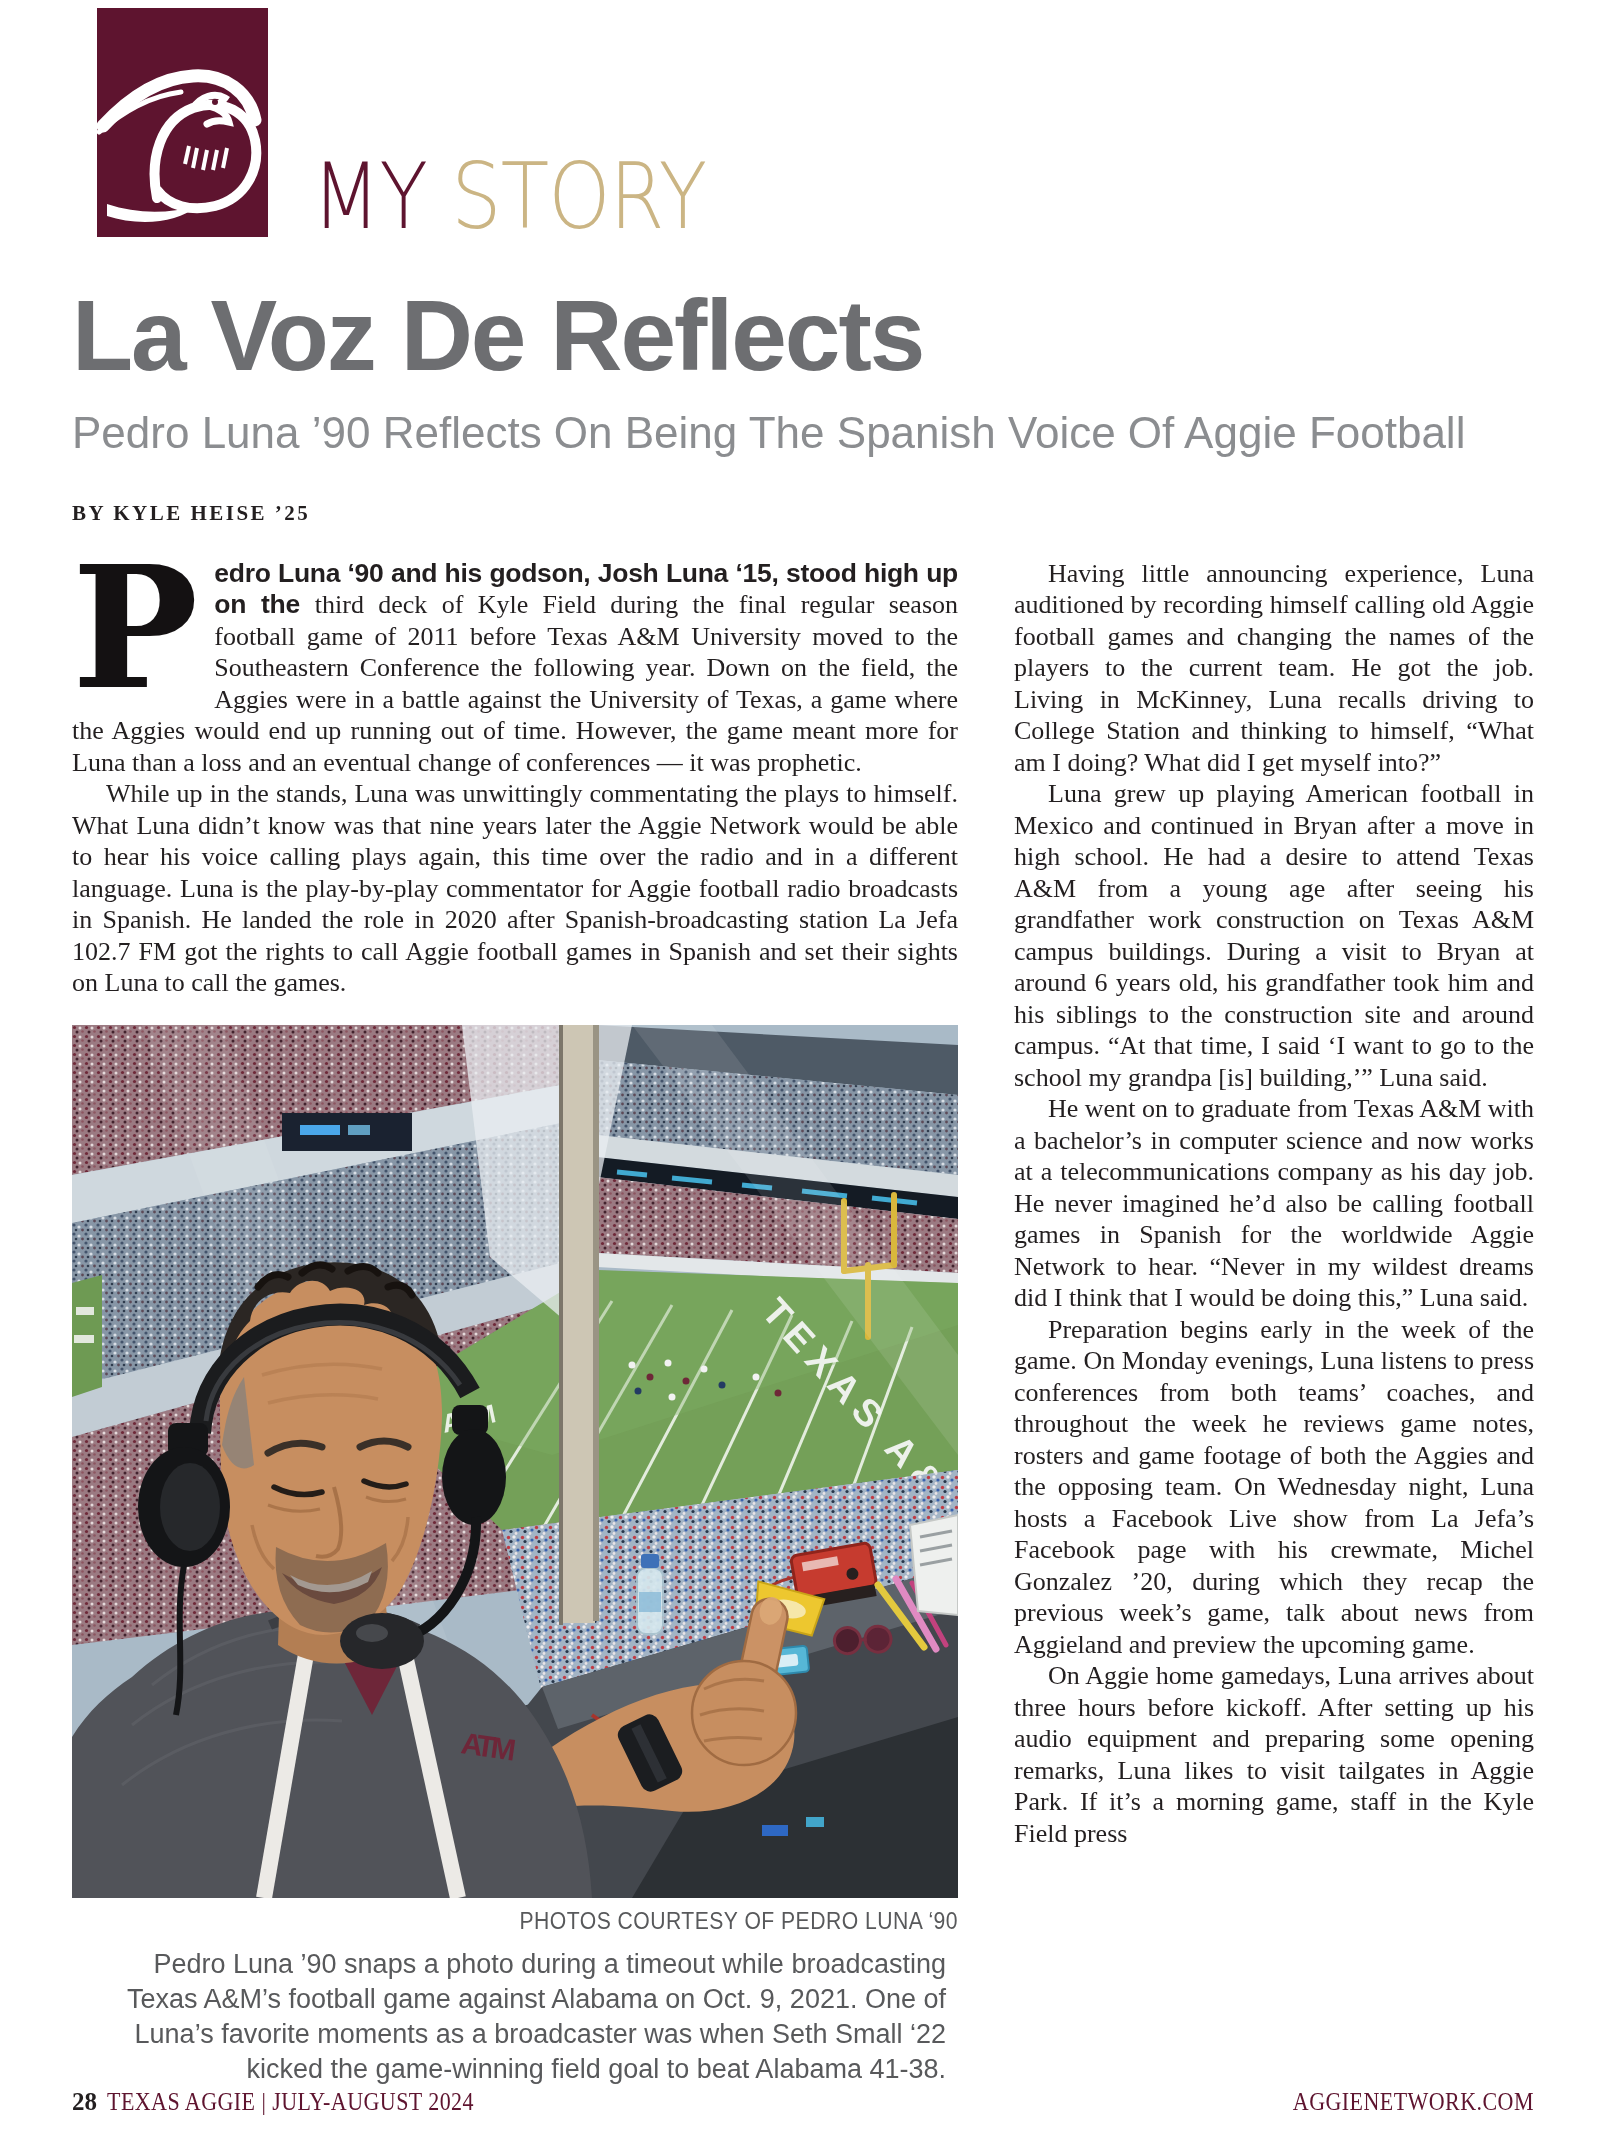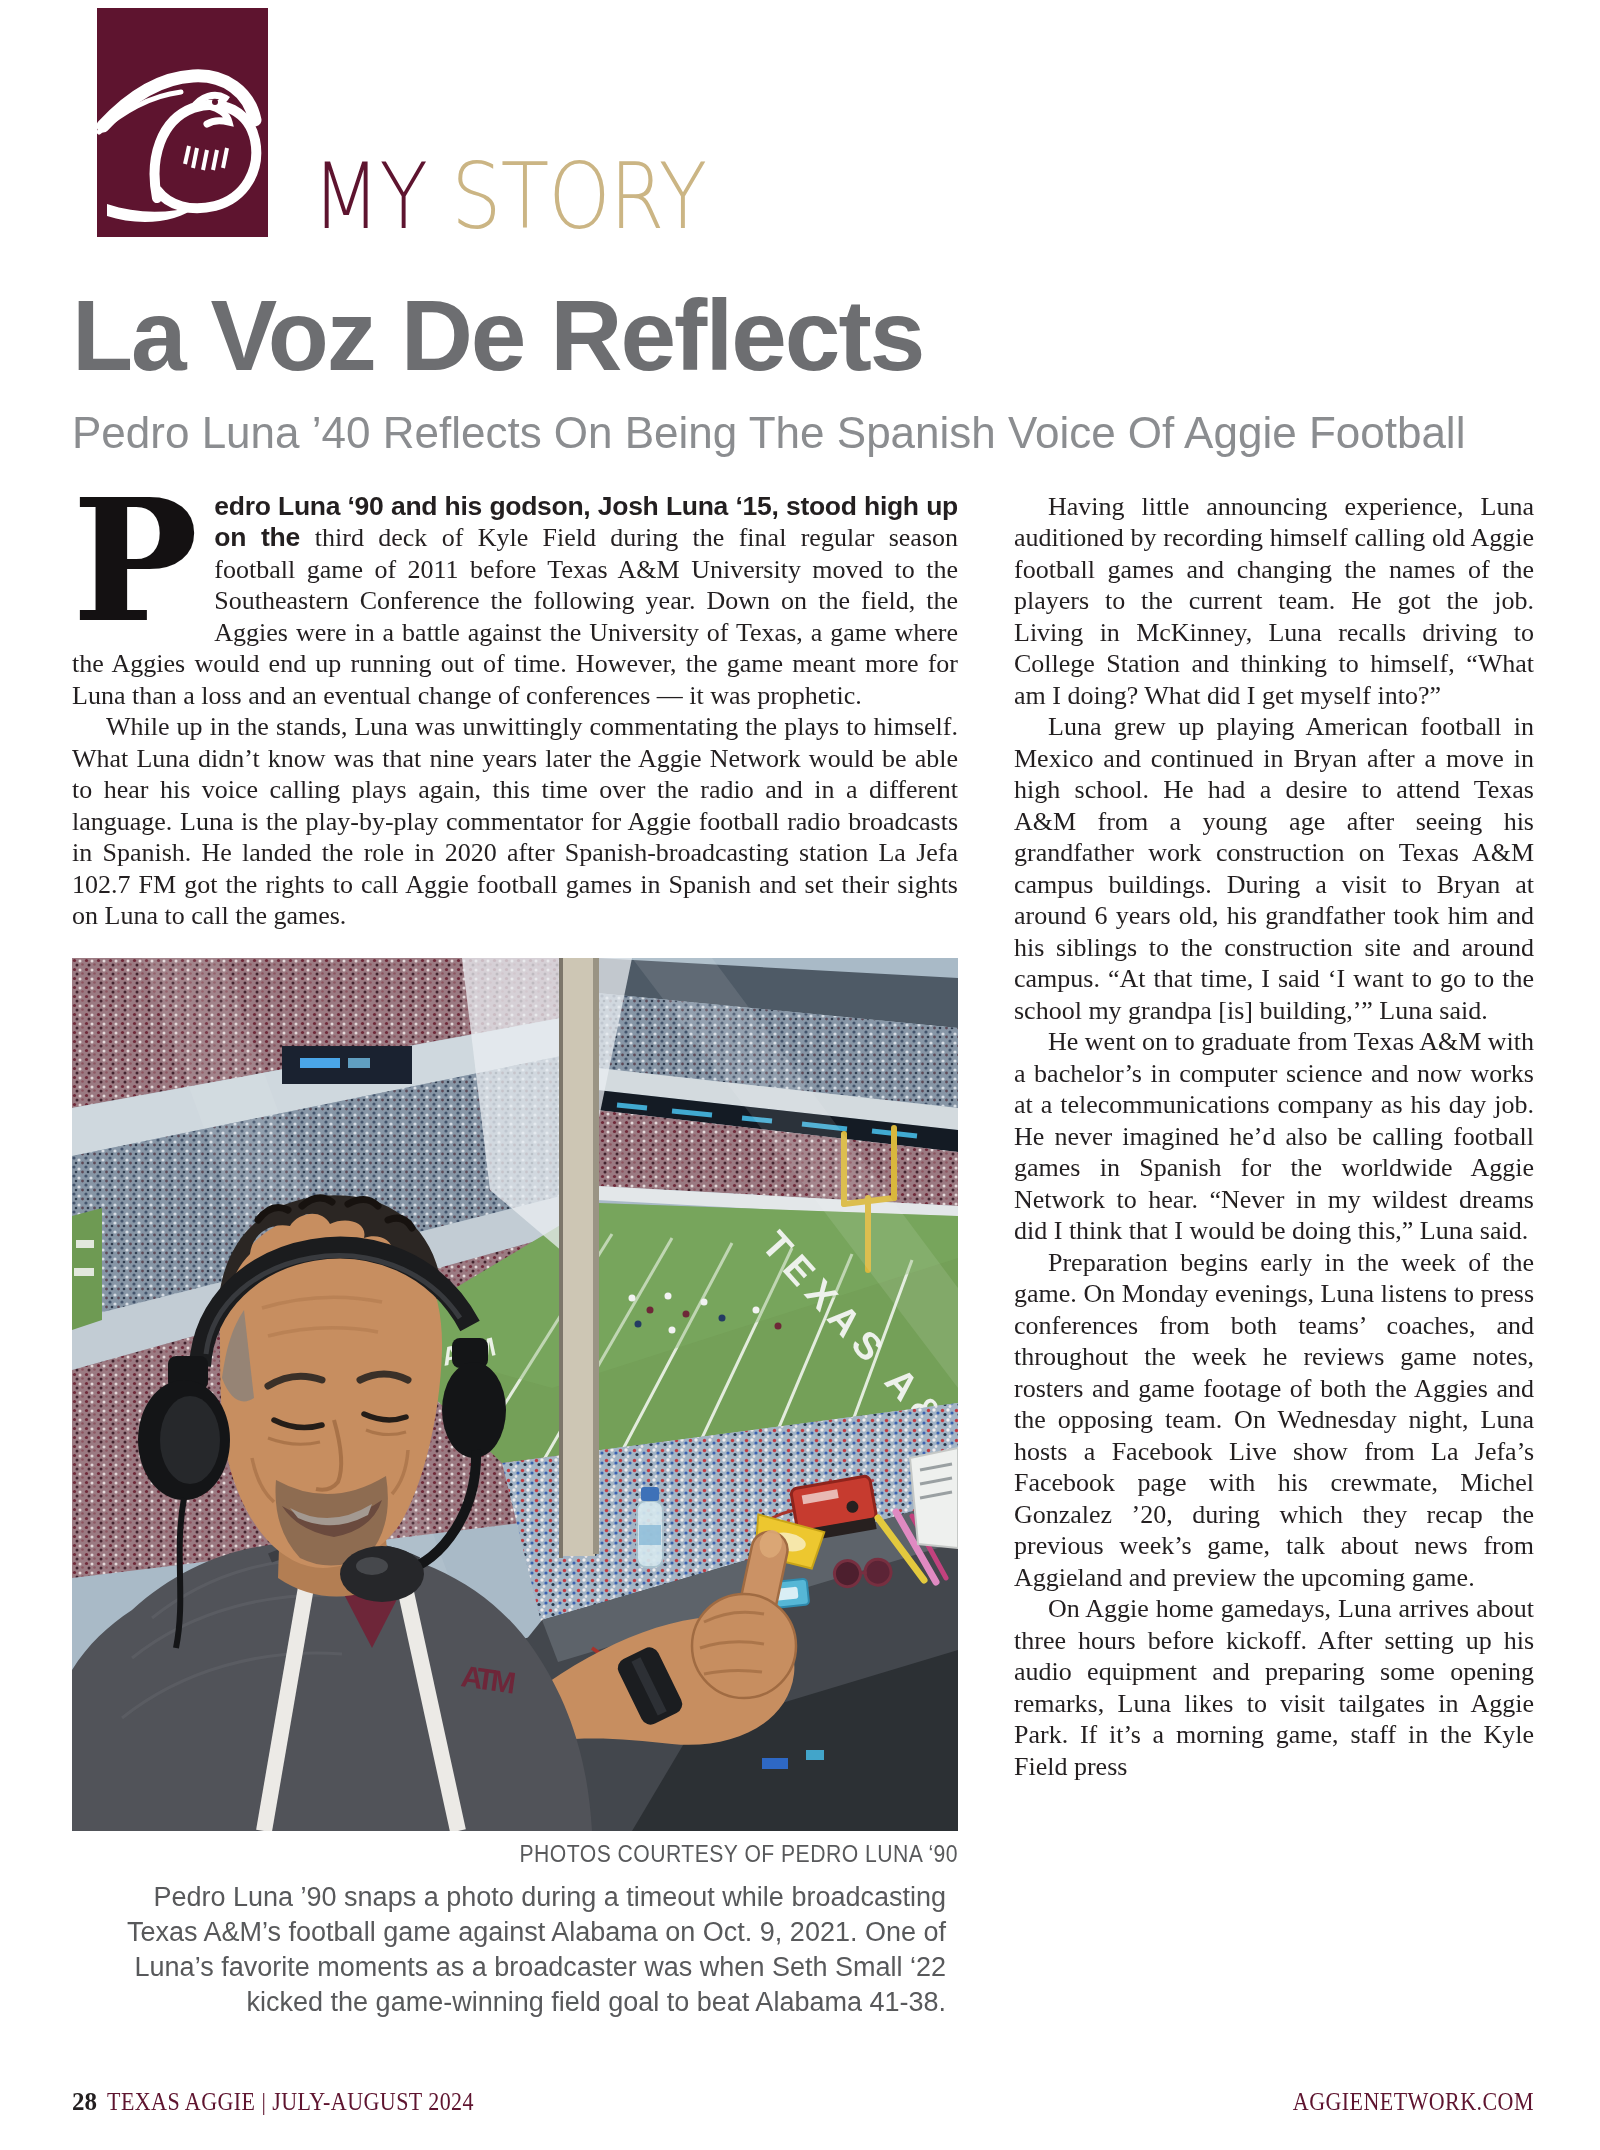--- a/index.html
+++ b/index.html
@@ -75,21 +75,22 @@
             <line x1="92" y1="138" x2="88" y2="156"></line>
           </g>
           <path d="M10,196 C40,206 70,206 100,198 C80,216 40,218 10,208 Z" fill="#ffffff"></path>
           <circle cx="118" cy="94" r="3" fill="#5E142F"></circle>
         </svg>
       </div>
       <div class="section-label"><span class="my">MY</span><span> </span><span class="story">STORY</span></div>
     </div>
 
     <h1 class="title">La Voz De Reflects</h1>
-    <h2 class="subtitle">Pedro Luna ’40 Reflects On Being The Spanish Voice Of Aggie Football</h2>
+    <h2 class="subtitle">Pedro Luna ’90 Reflects On Being The Spanish Voice Of Aggie Football</h2>
+    <div class="byline">BY KYLE HEISE ’25</div>
 
     <div class="columns body-text">
       <div class="col-left">
         <p><span class="dropcap">P</span><span class="lead-bold">edro Luna ‘90 and his godson, Josh Luna ‘15, stood high up on the </span><span>third deck of Kyle Field during the final regular season football game of 2011 before Texas A&amp;M University moved to the Southeastern Conference the following year. Down on the field, the Aggies were in a battle against the University of Texas, a game where the Aggies would end up running out of time. However, the game meant more for Luna than a loss and an eventual change of conferences — it was prophetic.</span></p>
         <p class="indent">While up in the stands, Luna was unwittingly commentating the plays to himself. What Luna didn’t know was that nine years later the Aggie Network would be able to hear his voice calling plays again, this time over the radio and in a different language. Luna is the play-by-play commentator for Aggie football radio broadcasts in Spanish. He landed the role in 2020 after Spanish-broadcasting station La Jefa 102.7 FM got the rights to call Aggie football games in Spanish and set their sights on Luna to call the games.</p>
 
         <figure class="photo-figure" style="margin:26px 0 0 0;">
           <svg viewBox="0 0 886 873" preserveAspectRatio="none">
             <defs>
               <pattern id="crowdBlue" width="12" height="9" patternUnits="userSpaceOnUse">

